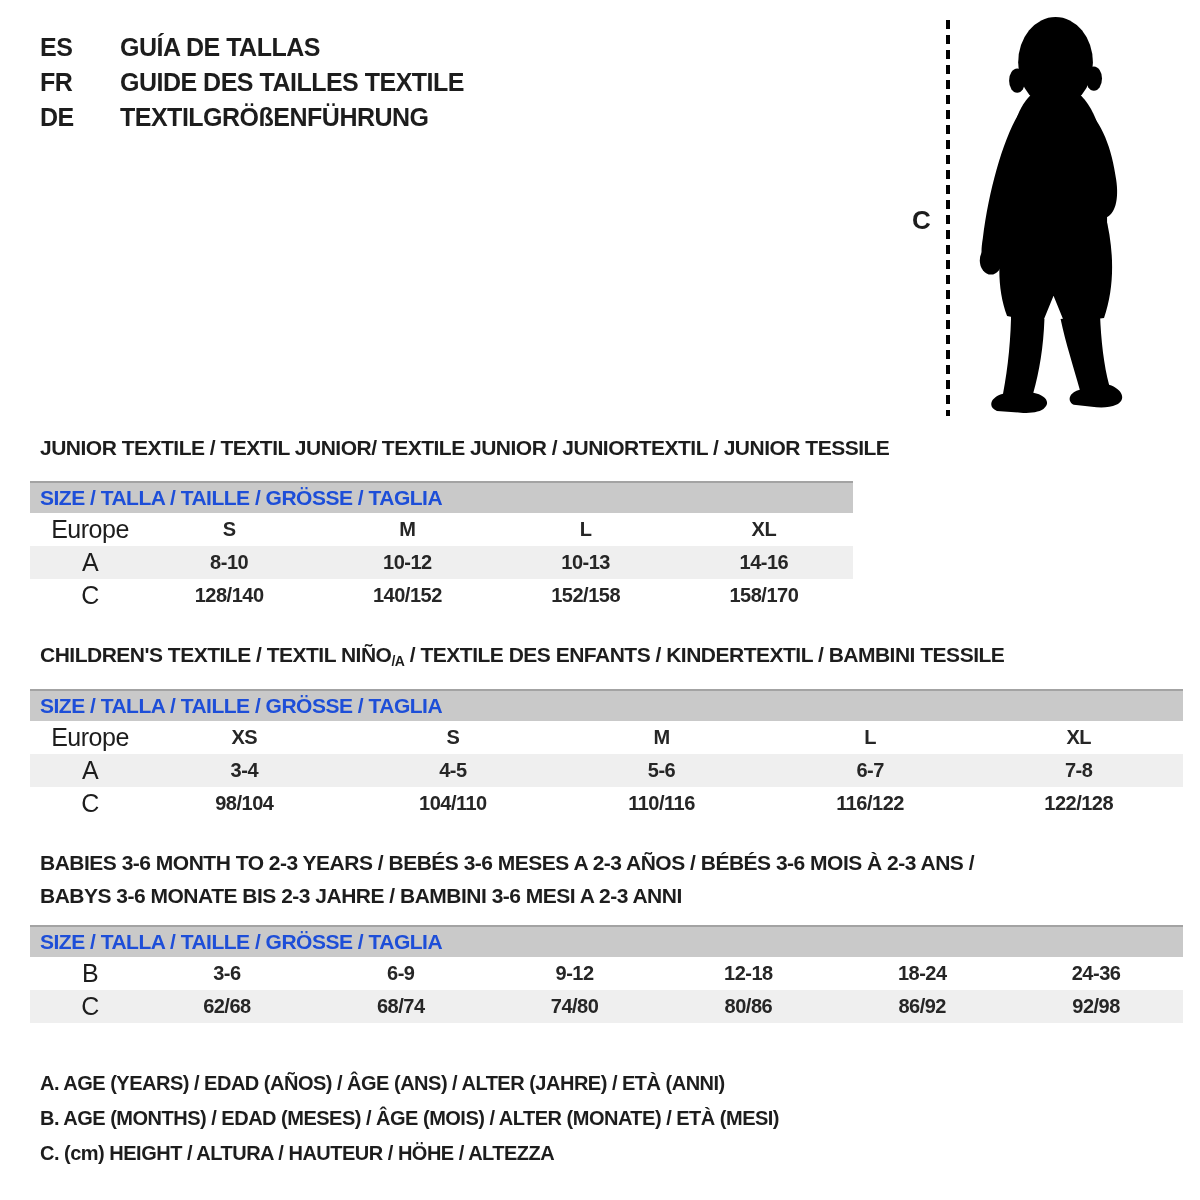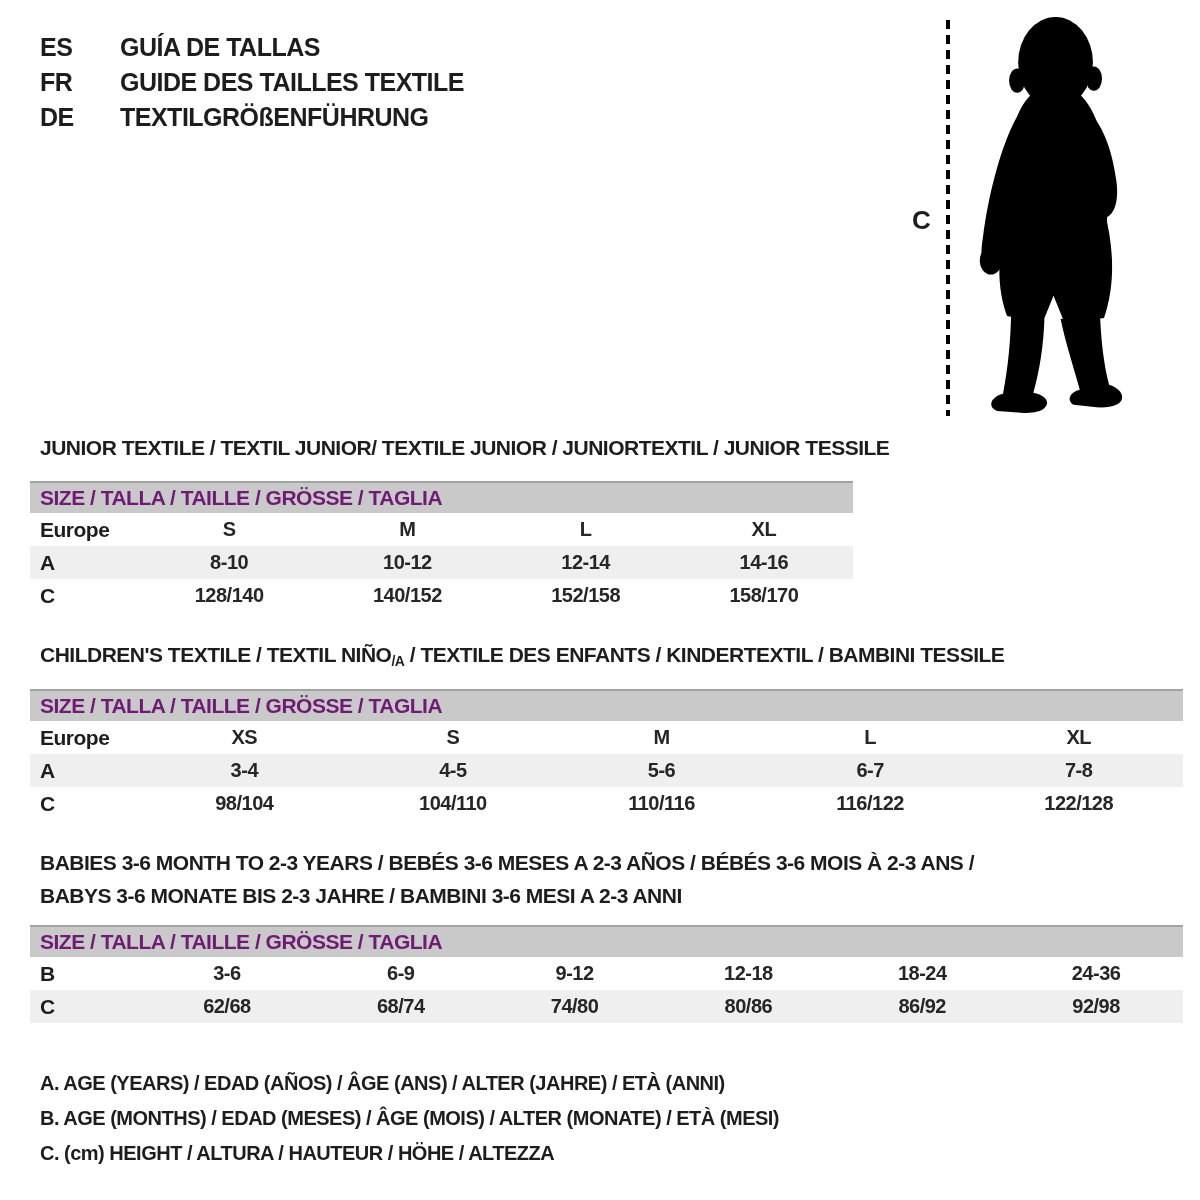--- a/index.html
+++ b/index.html
@@ -39,27 +39,27 @@
   }
   .section-heading .subscript {
     font-size: 14px; vertical-align: -4px; font-weight: 700;
   }
 
   
   .size-table { position: absolute; left: 30px; }
   .size-table .thead {
     height: 32px; background: #c9c9c9; border-top: 2px solid #a3a3a3;
     display: flex; align-items: center; padding-left: 10px;
-    font-size: 21px; font-weight: 700; letter-spacing: -0.5px; color: #701a75;
+    font-size: 21px; font-weight: 700; letter-spacing: -0.5px; color: #1d4ed8;
   }
   .trow { display: flex; height: 33px; align-items: center; }
   .trow.shaded { background: #efefef; }
   .trow .lbl {
-    width: 110px; padding-left: 10px; text-align: left;
-    font-size: 21px; font-weight: 700; letter-spacing: -0.5px;
+    width: 110px; padding-left: 10px; text-align: center;
+    font-size: 25px; font-weight: 400; letter-spacing: -0.5px;
   }
   .trow .cell {
     flex: 1; text-align: center;
     font-size: 20px; font-weight: 700; letter-spacing: -0.5px; color: #262626;
   }
   .w-junior { width: 823px; }
   .w-wide   { width: 1153px; }
 
   
   .legend { position: absolute; left: 40px; top: 1066px; }
@@ -117,21 +117,21 @@
     <span class="lbl">Europe</span>
     <span class="cell">S</span>
     <span class="cell">M</span>
     <span class="cell">L</span>
     <span class="cell">XL</span>
   </div>
   <div class="trow shaded">
     <span class="lbl">A</span>
     <span class="cell">8-10</span>
     <span class="cell">10-12</span>
-    <span class="cell">12-14</span>
+    <span class="cell">10-13</span>
     <span class="cell">14-16</span>
   </div>
   <div class="trow">
     <span class="lbl">C</span>
     <span class="cell">128/140</span>
     <span class="cell">140/152</span>
     <span class="cell">152/158</span>
     <span class="cell">158/170</span>
   </div>
 </div>

